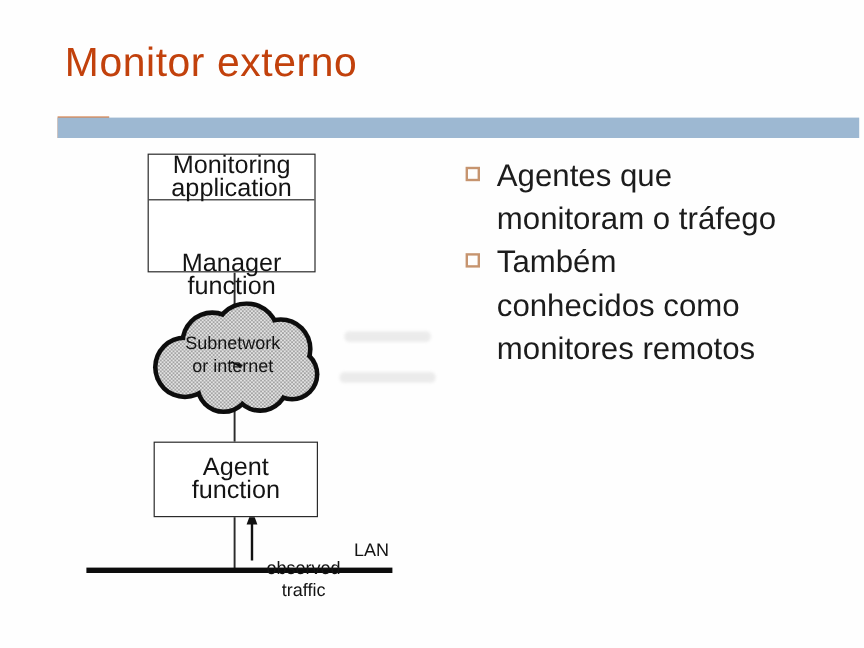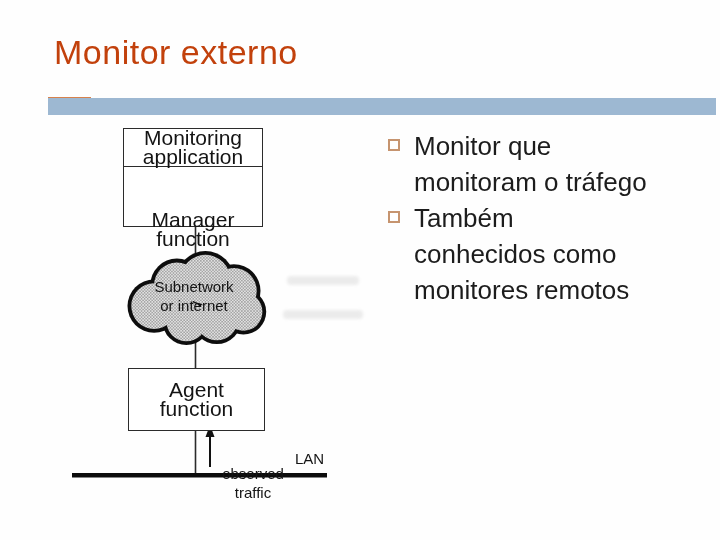--- a/index.html
+++ b/index.html
@@ -142,21 +142,21 @@
 
     <div class="artifact" style="left:229px;top:158px;width:72px;"></div>
     <div class="artifact" style="left:225px;top:192px;width:80px;"></div>
   </div>
 
   <div class="bullets">
 
     <div class="bullet-item">
       <div class="bullet-marker"></div>
       <div class="bullet-text">
-        <div class="bullet-line">Monitor que</div>
+        <div class="bullet-line">Agentes que</div>
         <div class="bullet-line">monitoram o tráfego</div>
       </div>
     </div>
 
     <div class="bullet-item">
       <div class="bullet-marker"></div>
       <div class="bullet-text">
         <div class="bullet-line">Também</div>
         <div class="bullet-line">conhecidos como</div>
         <div class="bullet-line">monitores remotos</div>

